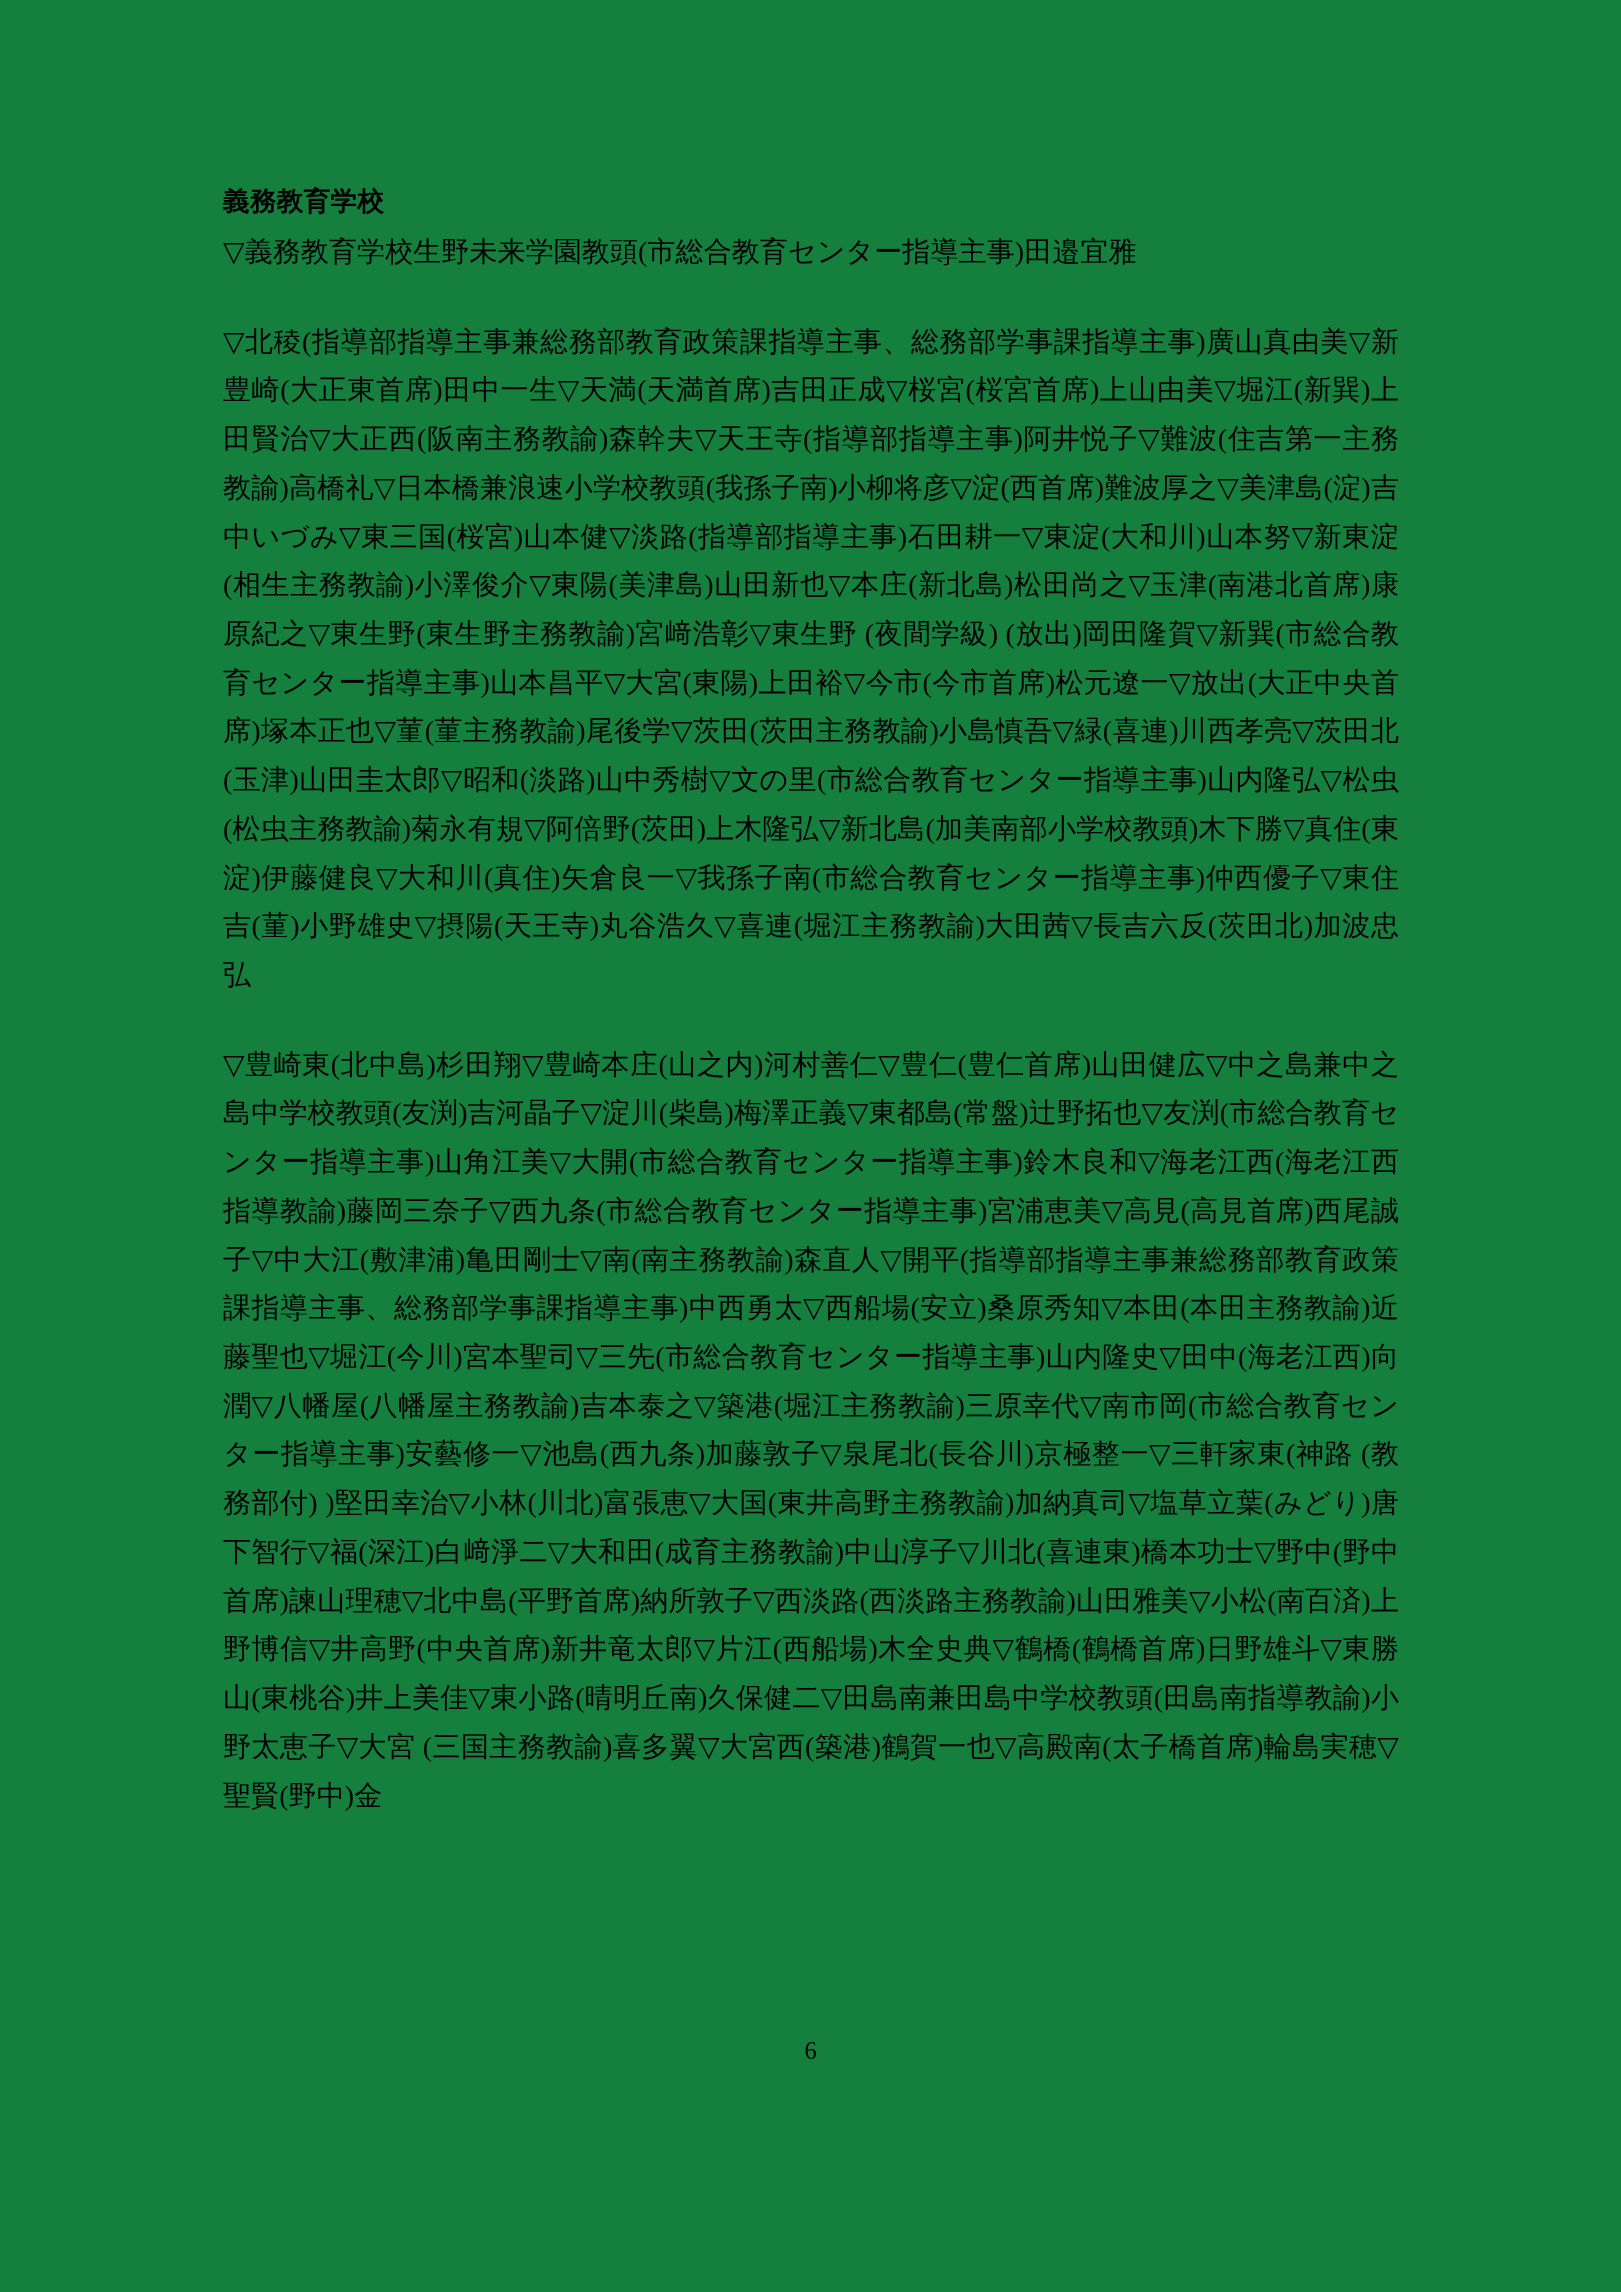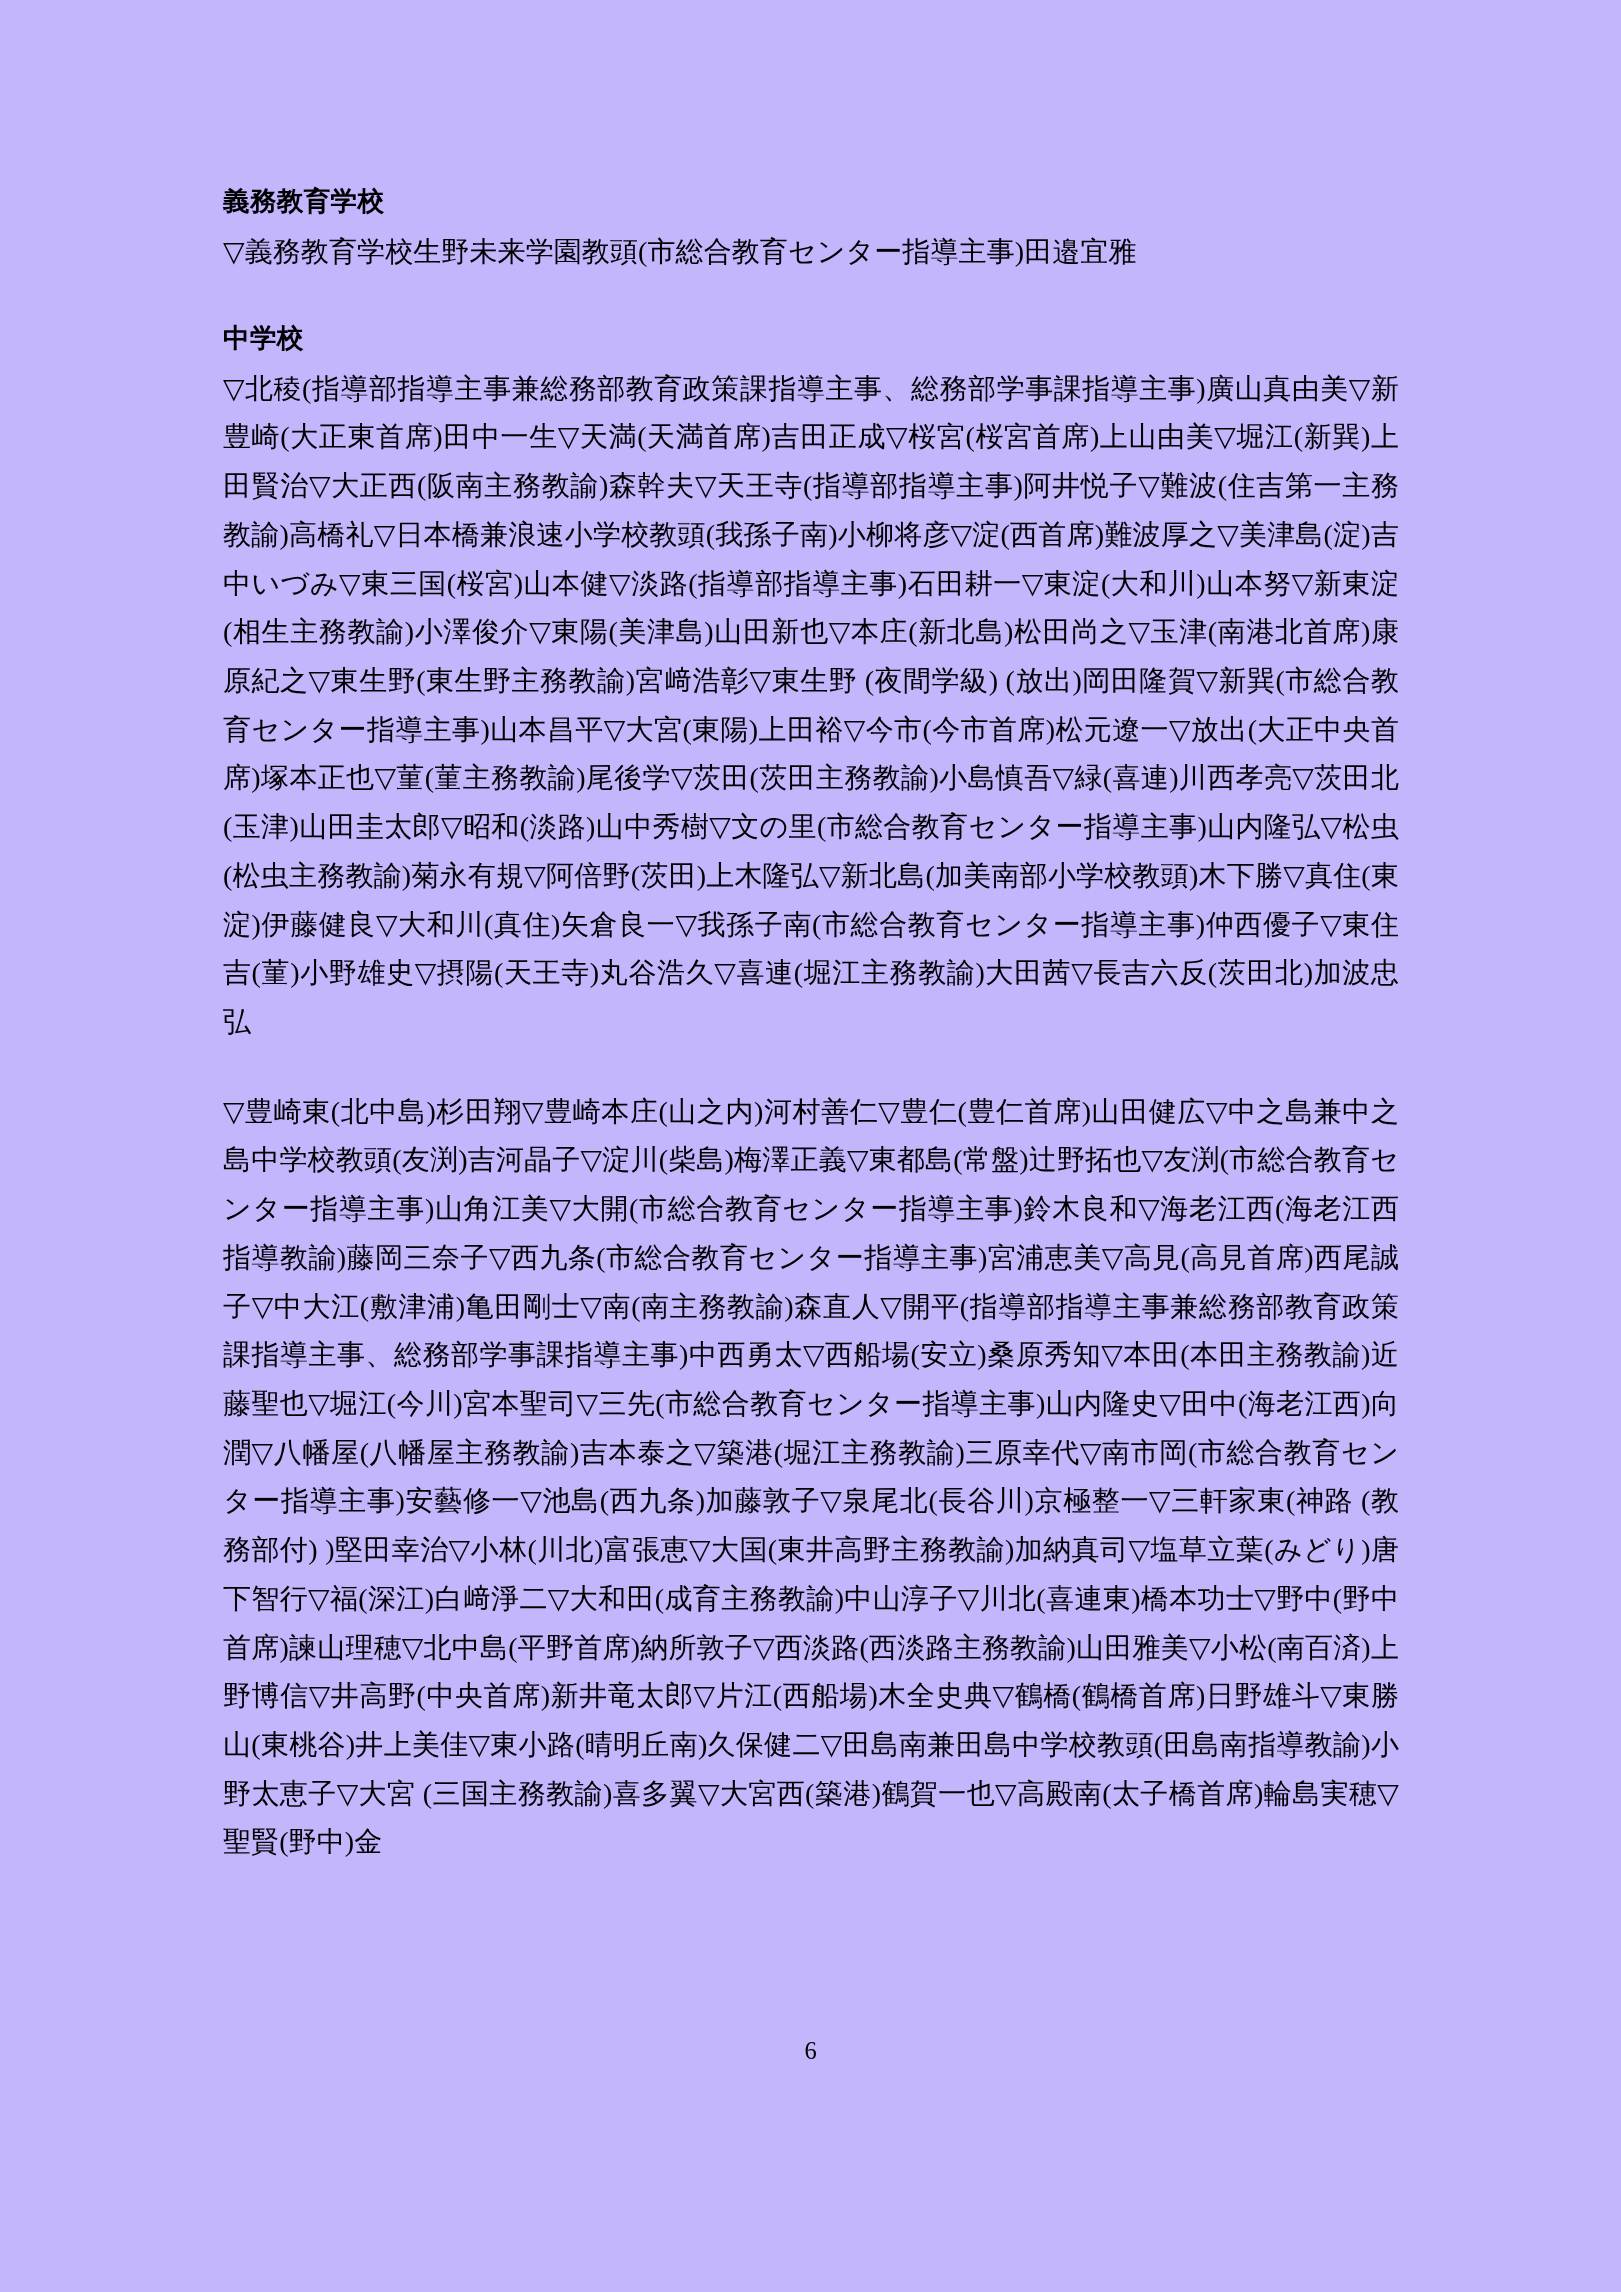--- a/index.html
+++ b/index.html
@@ -3,21 +3,21 @@
 <meta charset="utf-8">
 <style>
   html, body {
     margin: 0;
     padding: 0;
     background: #ffffff;
   }
   .page {
     width: 1621px;
     height: 2293px;
-    background: #c4b5fd;
+    background: #15803d;
     position: relative;
     box-sizing: border-box;
     font-family: "Liberation Serif", "DejaVu Serif", serif;
     color: #000000;
   }
   .content {
     position: absolute;
     left: 223px;
     top: 181px;
     width: 1176px;
@@ -63,21 +63,20 @@
   <div class="content">
 
     <div class="section">
       <h2 class="section-heading">義務教育学校</h2>
       <p class="section-body">▽義務教育学校生野未来学園教頭(市総合教育センター指導主事)田邉宜雅</p>
     </div>
 
     <div class="gap-large"></div>
 
     <div class="section">
-      <h2 class="section-heading">中学校</h2>
       <p class="section-body">▽北稜(指導部指導主事兼総務部教育政策課指導主事、総務部学事課指導主事)廣山真由美▽新豊崎(大正東首席)田中一生▽天満(天満首席)吉田正成▽桜宮(桜宮首席)上山由美▽堀江(新巽)上田賢治▽大正西(阪南主務教諭)森幹夫▽天王寺(指導部指導主事)阿井悦子▽難波(住吉第一主務教諭)高橋礼▽日本橋兼浪速小学校教頭(我孫子南)小柳将彦▽淀(西首席)難波厚之▽美津島(淀)吉中いづみ▽東三国(桜宮)山本健▽淡路(指導部指導主事)石田耕一▽東淀(大和川)山本努▽新東淀(相生主務教諭)小澤俊介▽東陽(美津島)山田新也▽本庄(新北島)松田尚之▽玉津(南港北首席)康原紀之▽東生野(東生野主務教諭)宮﨑浩彰▽東生野 (夜間学級) (放出)岡田隆賀▽新巽(市総合教育センター指導主事)山本昌平▽大宮(東陽)上田裕▽今市(今市首席)松元遼一▽放出(大正中央首席)塚本正也▽菫(菫主務教諭)尾後学▽茨田(茨田主務教諭)小島慎吾▽緑(喜連)川西孝亮▽茨田北(玉津)山田圭太郎▽昭和(淡路)山中秀樹▽文の里(市総合教育センター指導主事)山内隆弘▽松虫(松虫主務教諭)菊永有規▽阿倍野(茨田)上木隆弘▽新北島(加美南部小学校教頭)木下勝▽真住(東淀)伊藤健良▽大和川(真住)矢倉良一▽我孫子南(市総合教育センター指導主事)仲西優子▽東住吉(菫)小野雄史▽摂陽(天王寺)丸谷浩久▽喜連(堀江主務教諭)大田茜▽長吉六反(茨田北)加波忠弘</p>
     </div>
 
     <div class="gap-large"></div>
 
     <div class="section">
       <p class="section-body">▽豊崎東(北中島)杉田翔▽豊崎本庄(山之内)河村善仁▽豊仁(豊仁首席)山田健広▽中之島兼中之島中学校教頭(友渕)吉河晶子▽淀川(柴島)梅澤正義▽東都島(常盤)辻野拓也▽友渕(市総合教育センター指導主事)山角江美▽大開(市総合教育センター指導主事)鈴木良和▽海老江西(海老江西指導教諭)藤岡三奈子▽西九条(市総合教育センター指導主事)宮浦恵美▽高見(高見首席)西尾誠子▽中大江(敷津浦)亀田剛士▽南(南主務教諭)森直人▽開平(指導部指導主事兼総務部教育政策課指導主事、総務部学事課指導主事)中西勇太▽西船場(安立)桑原秀知▽本田(本田主務教諭)近藤聖也▽堀江(今川)宮本聖司▽三先(市総合教育センター指導主事)山内隆史▽田中(海老江西)向潤▽八幡屋(八幡屋主務教諭)吉本泰之▽築港(堀江主務教諭)三原幸代▽南市岡(市総合教育センター指導主事)安藝修一▽池島(西九条)加藤敦子▽泉尾北(長谷川)京極整一▽三軒家東(神路 (教務部付) )堅田幸治▽小林(川北)富張恵▽大国(東井高野主務教諭)加納真司▽塩草立葉(みどり)唐下智行▽福(深江)白﨑淨二▽大和田(成育主務教諭)中山淳子▽川北(喜連東)橋本功士▽野中(野中首席)諫山理穂▽北中島(平野首席)納所敦子▽西淡路(西淡路主務教諭)山田雅美▽小松(南百済)上野博信▽井高野(中央首席)新井竜太郎▽片江(西船場)木全史典▽鶴橋(鶴橋首席)日野雄斗▽東勝山(東桃谷)井上美佳▽東小路(晴明丘南)久保健二▽田島南兼田島中学校教頭(田島南指導教諭)小野太恵子▽大宮 (三国主務教諭)喜多翼▽大宮西(築港)鶴賀一也▽高殿南(太子橋首席)輪島実穂▽聖賢(野中)金</p>
     </div>
 
   </div>

